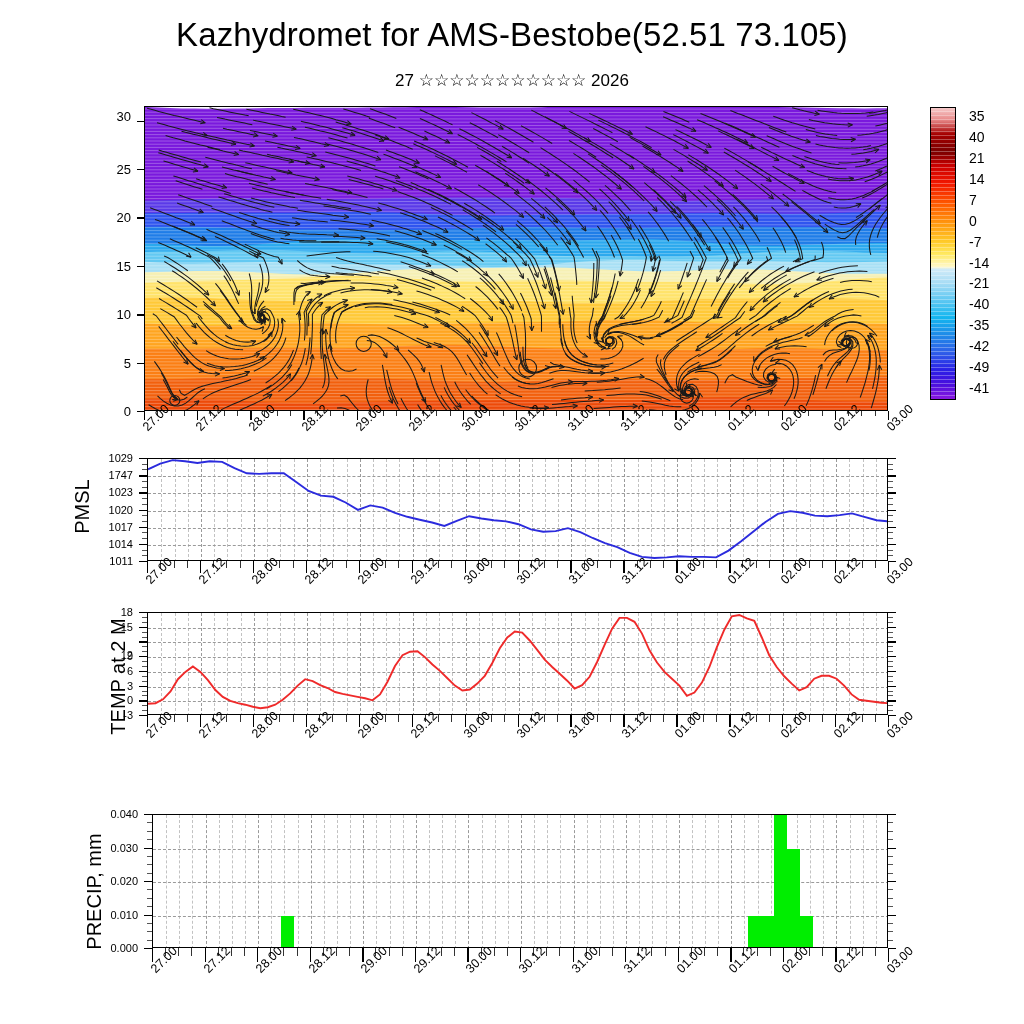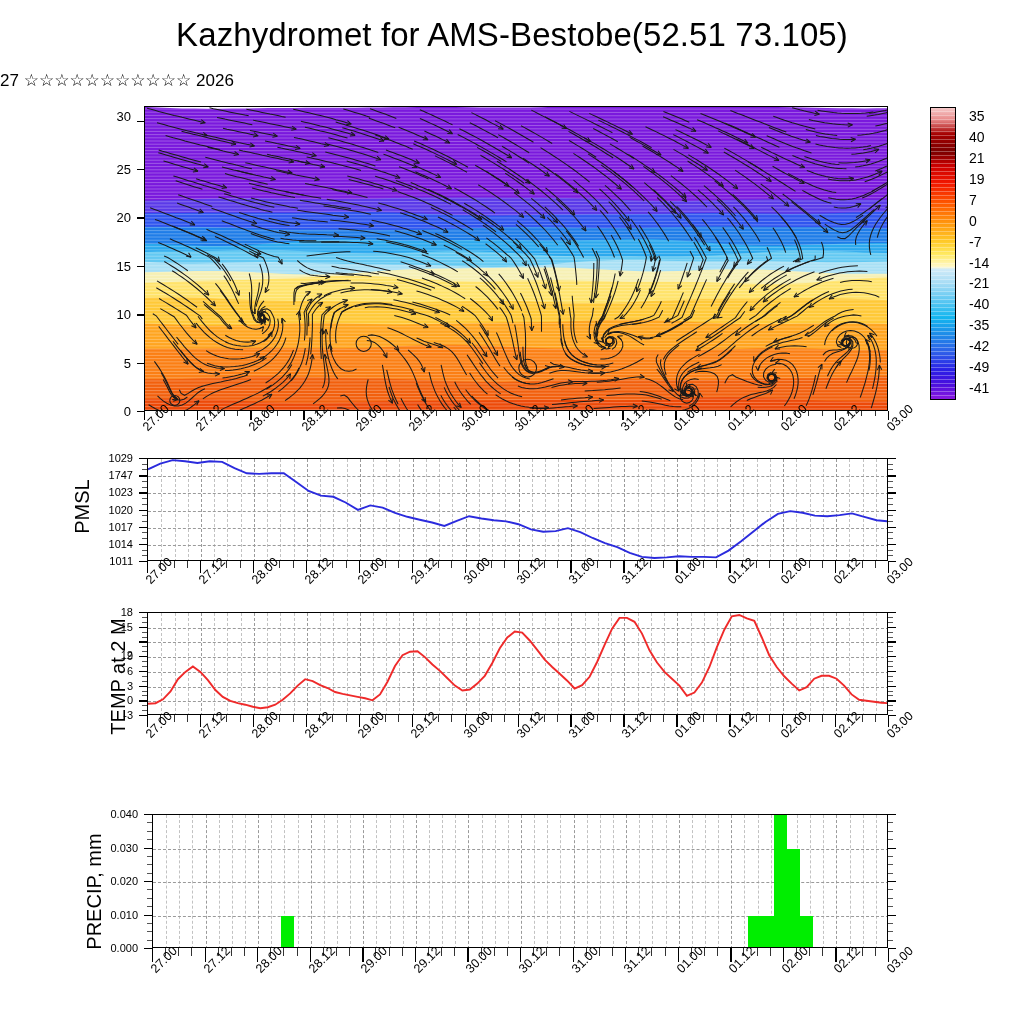--- a/index.html
+++ b/index.html
@@ -4,21 +4,21 @@
 <style>
   html,body{margin:0;padding:0;background:#ffffff;}
   body{width:1024px;height:1024px;position:relative;overflow:hidden;
        font-family:"Liberation Sans",sans-serif;color:#000;}
 
   .page{position:absolute;inset:0;}
 
   
   #chart-title{position:absolute;left:0;top:16px;width:1024px;text-align:center;
       font-size:33px;font-weight:400;letter-spacing:.1px;white-space:nowrap;}
-  #chart-subtitle{position:absolute;left:0;top:70px;width:1024px;
+  #chart-subtitle{position:absolute;left:0;top:70px;width:1024px;text-align:center;
       font-size:17px;white-space:nowrap;}
   #chart-subtitle .stars{letter-spacing:0px;}
 
   
   .panel{position:absolute;}
   .plotbox{position:absolute;border:1.6px solid #000;box-sizing:border-box;overflow:hidden;background:#fff;}
   .ylab{position:absolute;font-size:13px;text-align:right;white-space:nowrap;
         transform:translateY(-50%);}
   .ylab-small{font-size:11px;}
   .ytick{position:absolute;height:1.4px;background:#000;}
@@ -1170,21 +1170,21 @@
   </div>
 
   <div class="panel" style="left:0;top:0;width:1024px;height:460px;">
     <div id="colorbar-box" style="left: 930px; top: 107px; width: 26px; height: 293px; background: linear-gradient(rgb(246, 201, 201) 0%, rgb(232, 138, 138) 4%, rgb(165, 0, 0) 9%, rgb(122, 0, 0) 15%, rgb(204, 0, 0) 20%, rgb(242, 24, 0) 26%, rgb(255, 90, 0) 33%, rgb(255, 155, 16) 40%, rgb(255, 203, 42) 46%, rgb(255, 232, 94) 50%, rgb(255, 248, 200) 54.5%, rgb(207, 234, 248) 55.5%, rgb(169, 221, 245) 60%, rgb(95, 200, 242) 66%, rgb(20, 182, 239) 72%, rgb(31, 138, 232) 78%, rgb(47, 95, 232) 84%, rgb(42, 32, 230) 90%, rgb(74, 15, 221) 95%, rgb(138, 24, 224) 100%);">
         <div style="position: absolute; inset: 0px; background: repeating-linear-gradient(rgba(255, 255, 255, 0) 0px, rgba(255, 255, 255, 0) 3px, rgba(255, 255, 255, 0.3) 3px, rgba(255, 255, 255, 0.3) 4px);"></div>
       </div>
     <div id="colorbar-labels">
         <div class="cblab" style="left:969.0px;top:116.0px;">35</div>
         <div class="cblab" style="left:969.0px;top:136.9px;">40</div>
         <div class="cblab" style="left:969.0px;top:157.8px;">21</div>
-        <div class="cblab" style="left:969.0px;top:178.8px;">19</div>
+        <div class="cblab" style="left:969.0px;top:178.8px;">14</div>
         <div class="cblab" style="left:969.0px;top:199.7px;">7</div>
         <div class="cblab" style="left:969.0px;top:220.6px;">0</div>
         <div class="cblab" style="left:969.0px;top:241.5px;">-7</div>
         <div class="cblab" style="left:969.0px;top:262.5px;">-14</div>
         <div class="cblab" style="left:969.0px;top:283.4px;">-21</div>
         <div class="cblab" style="left:969.0px;top:304.3px;">-40</div>
         <div class="cblab" style="left:969.0px;top:325.3px;">-35</div>
         <div class="cblab" style="left:969.0px;top:346.2px;">-42</div>
         <div class="cblab" style="left:969.0px;top:367.1px;">-49</div>
         <div class="cblab" style="left:969.0px;top:388.0px;">-41</div>

